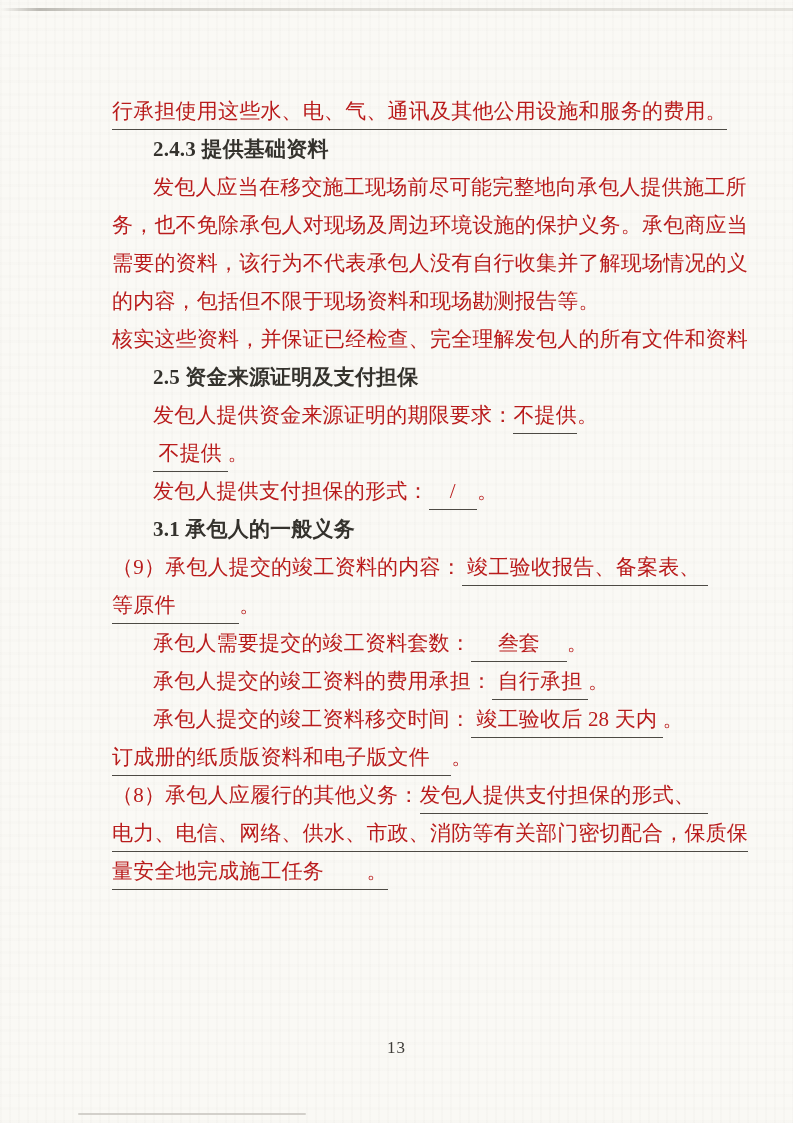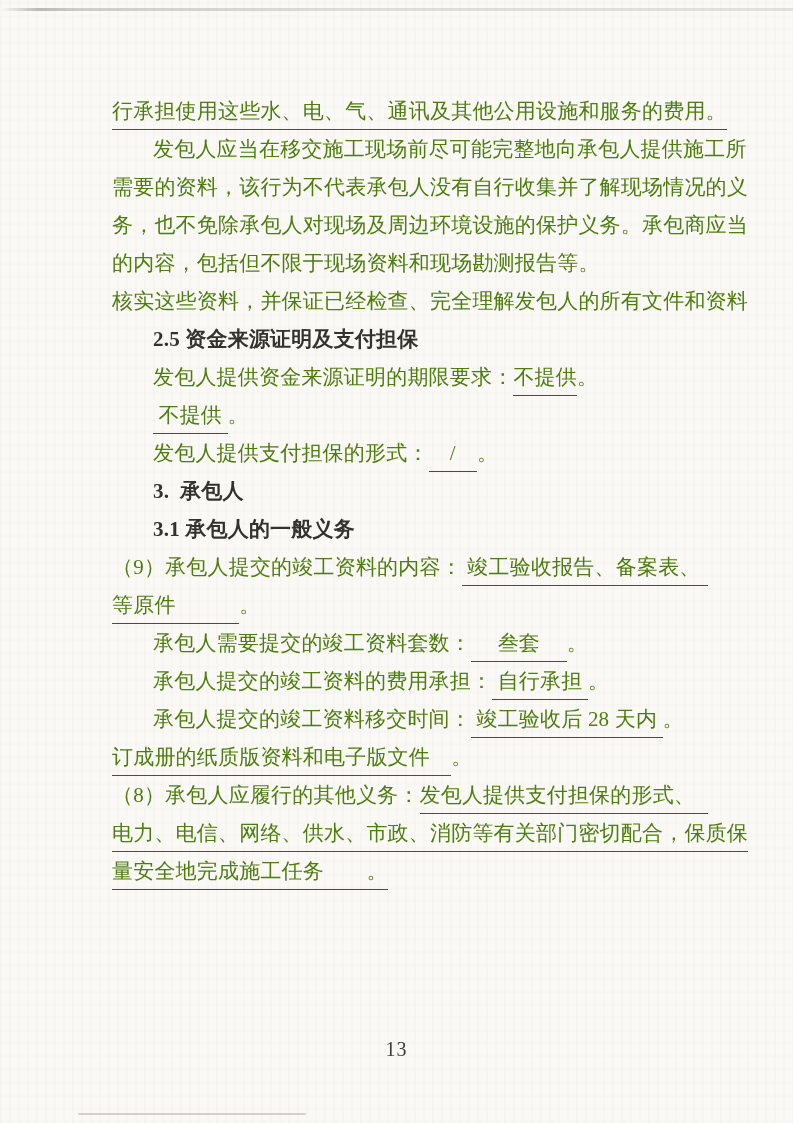--- a/index.html
+++ b/index.html
@@ -34,56 +34,56 @@
   }
   .content{
     position:absolute;left:112px;top:96px;width:596px;
   }
   .line{
     height:38px;
     display:flex;
     align-items:baseline;
     white-space:pre;
     font-size:21px;
-    color:#4d7c0f;
+    color:#b91c1c;
     letter-spacing:.2px;
   }
   .line.ind{padding-left:41px;}
   .line.heading{font-weight:700;color:#34322d;}
   .seg{line-height:30px;}
   .seg.u{
     border-bottom:1.6px solid #4d4a44;
     padding-bottom:3px;
   }
   .line.fill .seg:last-child{flex:1 1 auto;}
   .page-number{
     position:absolute;top:1038px;left:0;right:0;
     text-align:center;
-    font-size:20px;color:#3e3c38;
+    font-size:17px;color:#3e3c38;
     font-family:"Liberation Serif","DejaVu Serif",serif;
     letter-spacing:1px;
   }
 </style>
 </head>
 <body>
 
 <div class="page">
   <div class="scan-top"></div>
   <div class="content">
       <div class="line fill"><span class="seg u">行承担使用这些水、电、气、通讯及其他公用设施和服务的费用。</span></div>
+      <div class="line heading ind"><span class="seg">2.4.3 提供基础资料</span></div>
       <div class="line ind"><span class="seg">发包人应当在移交施工现场前尽可能完整地向承包人提供施工所</span></div>
+      <div class="line"><span class="seg">务，也不免除承包人对现场及周边环境设施的保护义务。承包商应当</span></div>
       <div class="line"><span class="seg">需要的资料，该行为不代表承包人没有自行收集并了解现场情况的义</span></div>
-      <div class="line"><span class="seg">务，也不免除承包人对现场及周边环境设施的保护义务。承包商应当</span></div>
       <div class="line"><span class="seg">的内容，包括但不限于现场资料和现场勘测报告等。</span></div>
       <div class="line"><span class="seg">核实这些资料，并保证已经检查、完全理解发包人的所有文件和资料</span></div>
       <div class="line heading ind"><span class="seg">2.5 资金来源证明及支付担保</span></div>
       <div class="line ind"><span class="seg">发包人提供资金来源证明的期限要求：</span><span class="seg u">不提供</span><span class="seg">。</span></div>
       <div class="line ind"><span class="seg u"> 不提供 </span><span class="seg">。</span></div>
       <div class="line ind"><span class="seg">发包人提供支付担保的形式：</span><span class="seg u">　/　</span><span class="seg">。</span></div>
-      <div class="line heading ind"><span class="seg">3.  承包人</span></div>
       <div class="line heading ind"><span class="seg">3.1 承包人的一般义务</span></div>
       <div class="line fill"><span class="seg">（9）承包人提交的竣工资料的内容：</span><span class="seg u"> 竣工验收报告、备案表、</span></div>
       <div class="line"><span class="seg u">等原件　　　</span><span class="seg">。</span></div>
       <div class="line ind"><span class="seg">承包人需要提交的竣工资料套数：</span><span class="seg u">　 叁套 　</span><span class="seg">。</span></div>
       <div class="line ind"><span class="seg">承包人提交的竣工资料的费用承担：</span><span class="seg u"> 自行承担 </span><span class="seg">。</span></div>
       <div class="line ind"><span class="seg">承包人提交的竣工资料移交时间：</span><span class="seg u"> 竣工验收后 28 天内 </span><span class="seg">。</span></div>
       <div class="line"><span class="seg u">订成册的纸质版资料和电子版文件　</span><span class="seg">。</span></div>
       <div class="line fill"><span class="seg">（8）承包人应履行的其他义务：</span><span class="seg u">发包人提供支付担保的形式、</span></div>
       <div class="line fill"><span class="seg u">电力、电信、网络、供水、市政、消防等有关部门密切配合，保质保</span></div>
       <div class="line"><span class="seg u">量安全地完成施工任务　　。</span></div>

